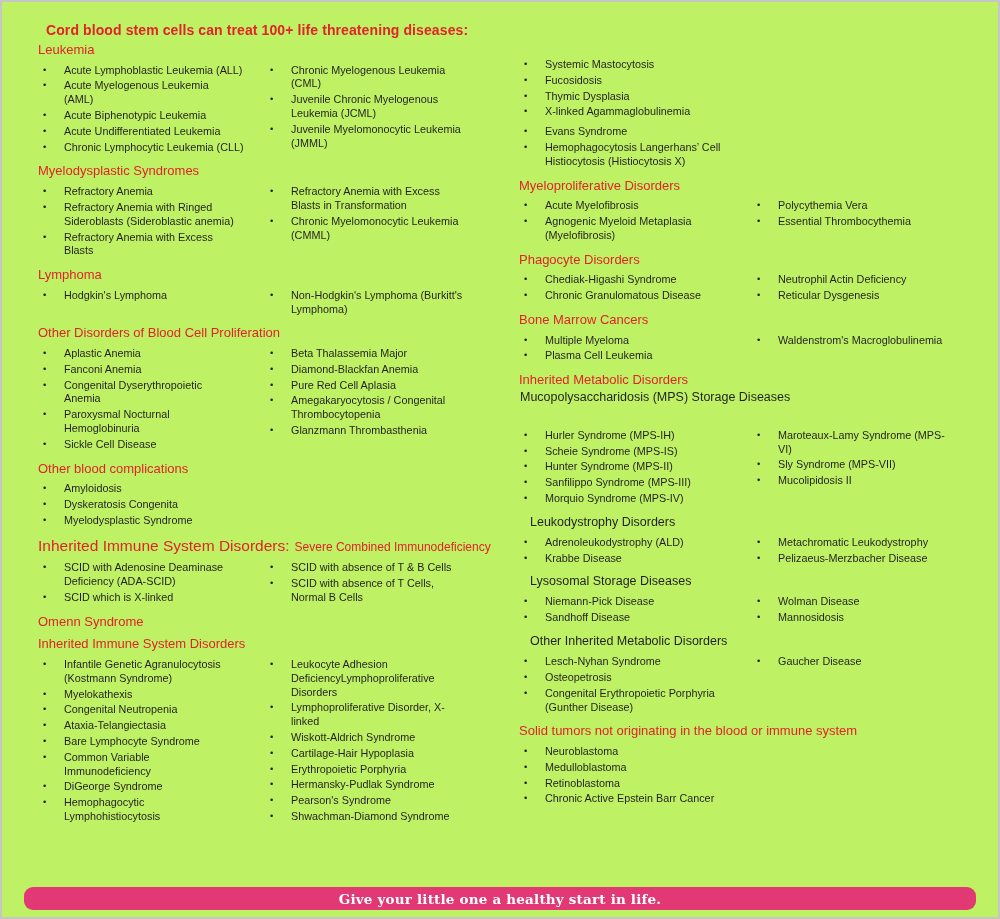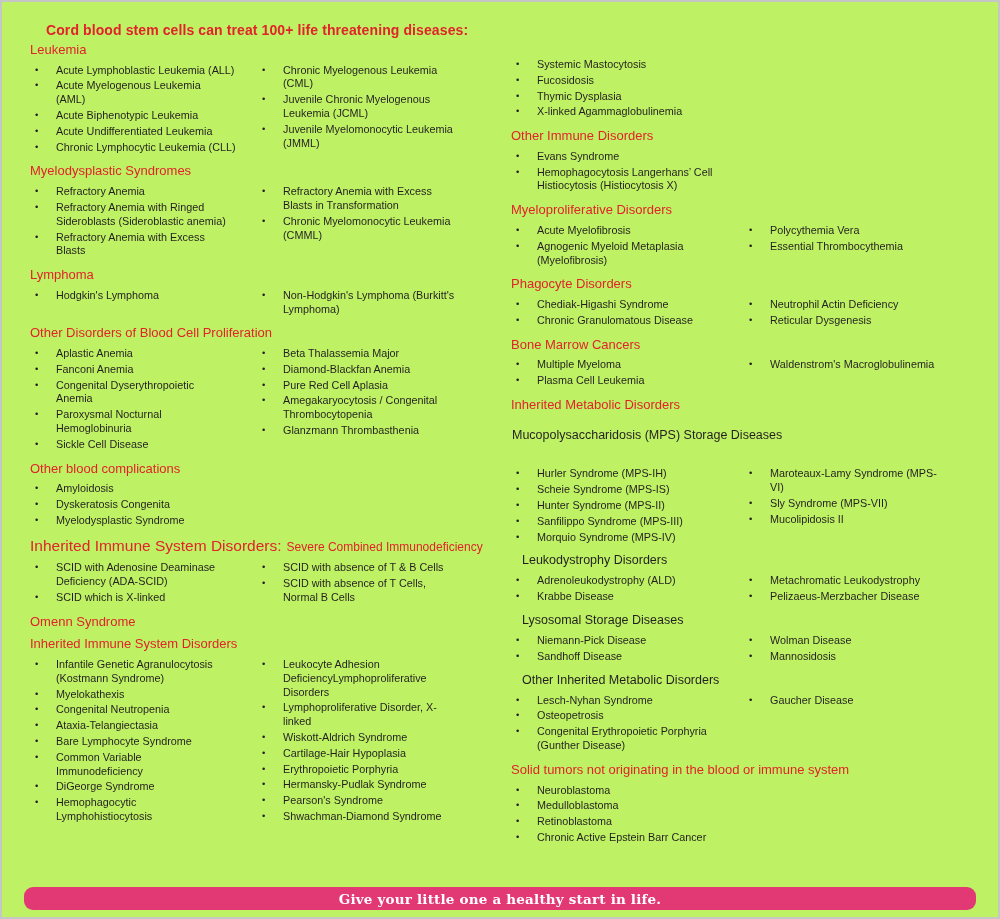--- a/index.html
+++ b/index.html
@@ -20,35 +20,35 @@
     overflow:hidden;
   }
   .title{
     margin:20px 44px 0 44px;
     font-size:14px;font-weight:bold;
     color:var(--red);
     letter-spacing:.1px;
   }
   .content{
     display:flex;align-items:flex-start;
-    padding-left:28px;
+    padding-left:36px;
   }
   .col{box-sizing:border-box;}
   .col-left{flex:0 0 481px;width:481px;}
   .col-right{flex:0 0 466px;width:466px;padding-top:20px;}
   .sec{margin-bottom:4px;}
   .sec-h{
     font-size:13px;line-height:1.2;font-weight:400;
     color:var(--red);
     margin:7px 0 6px 0;
   }
   .col .sec:first-child .sec-h{margin-top:4px;}
   .sec-h.lg .h-main{font-size:15.5px;}
   .sec-h.dark{color:var(--ink);font-size:12.5px;margin:7px 0 6px 11px;}
-  .sec-h.tight{margin-bottom:16px;}
+  .sec-h.tight{margin-bottom:2px;}
   .h-suffix{font-size:12px;margin-left:5px;}
   .sub-h{
     font-size:12.5px;line-height:1.2;color:var(--ink);
     margin:0 0 24px 1px;
   }
   .cols{display:grid;grid-template-columns:227px 1fr;}
   .col-right .cols{grid-template-columns:233px 1fr;}
   .list{list-style:none;margin:0;padding:0;}
   .item{
     display:flex;
@@ -372,21 +372,20 @@
                 <span class="txt">Thymic Dysplasia</span>
               </li>
               <li class="item">
                 <span class="blt">•</span>
                 <span class="txt">X-linked Agammaglobulinemia</span>
               </li>
             </ul>
           </div>
         </section>
         <section class="sec">
-          <div class="sec-h red"><span class="h-main">Other Immune Disorders</span></div>
           <div class="cols">
             <ul class="list">
               <li class="item">
                 <span class="blt">•</span>
                 <span class="txt">Evans Syndrome</span>
               </li>
               <li class="item">
                 <span class="blt">•</span>
                 <span class="txt">Hemophagocytosis Langerhans’ Cell
 Histiocytosis (Histiocytosis X)</span>

